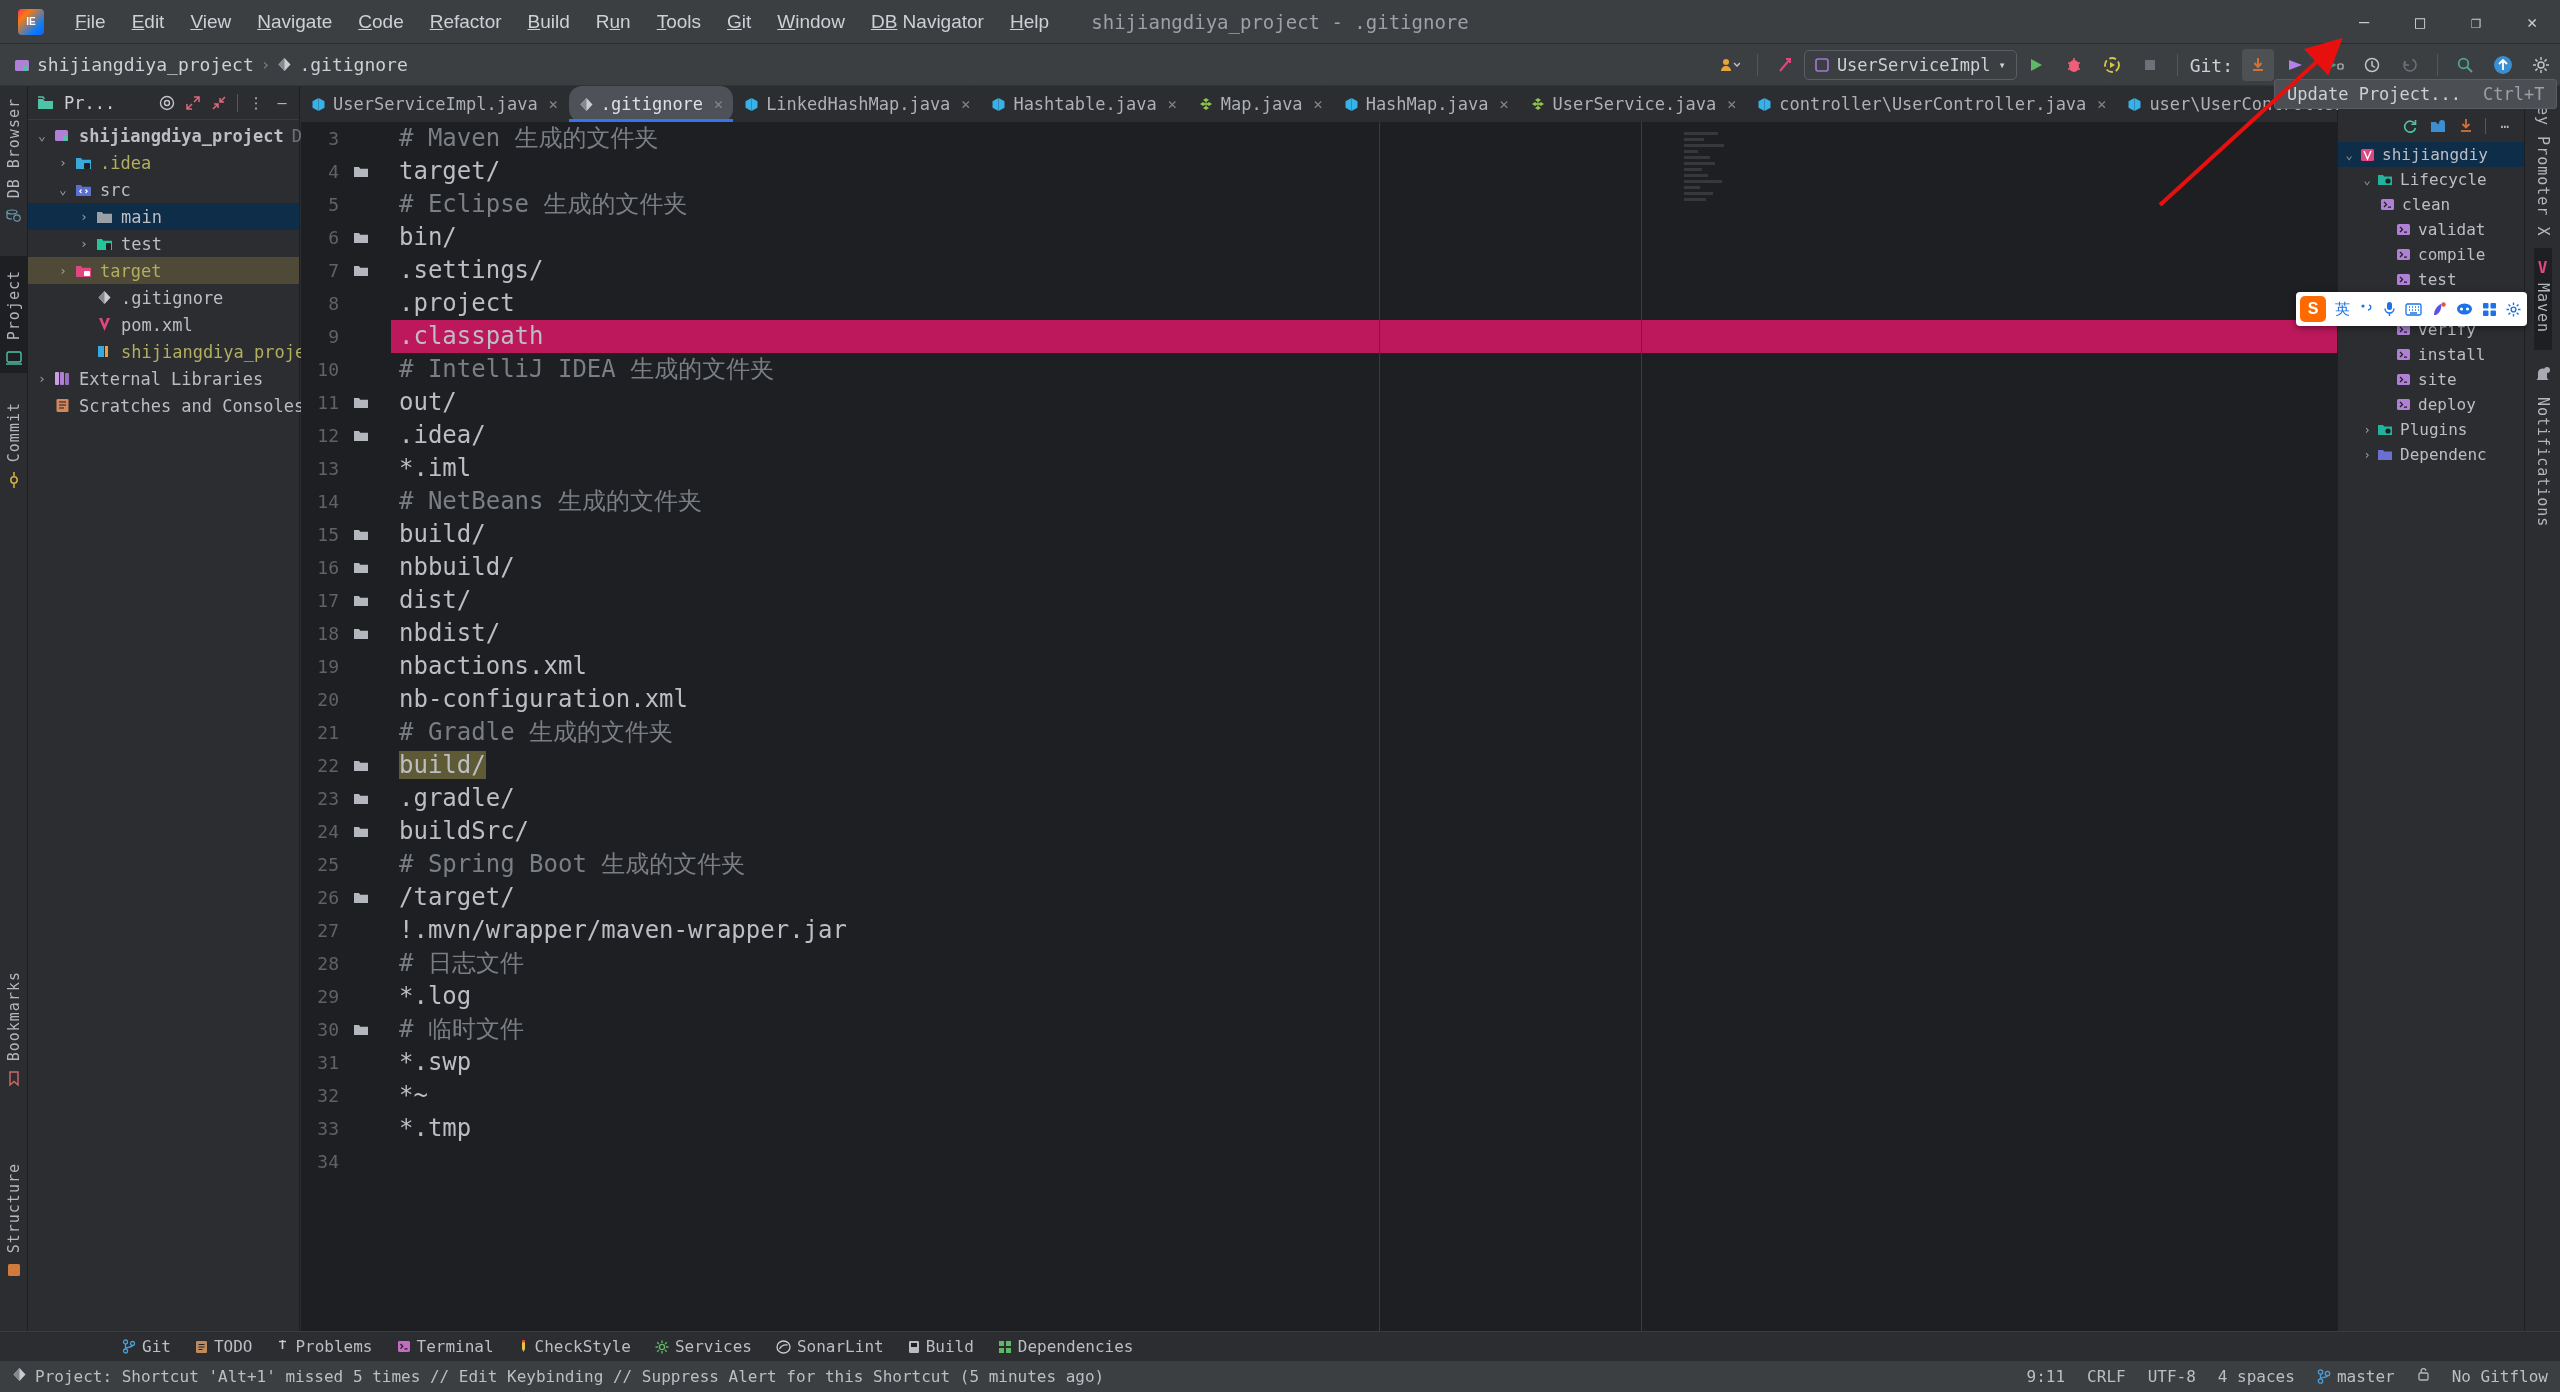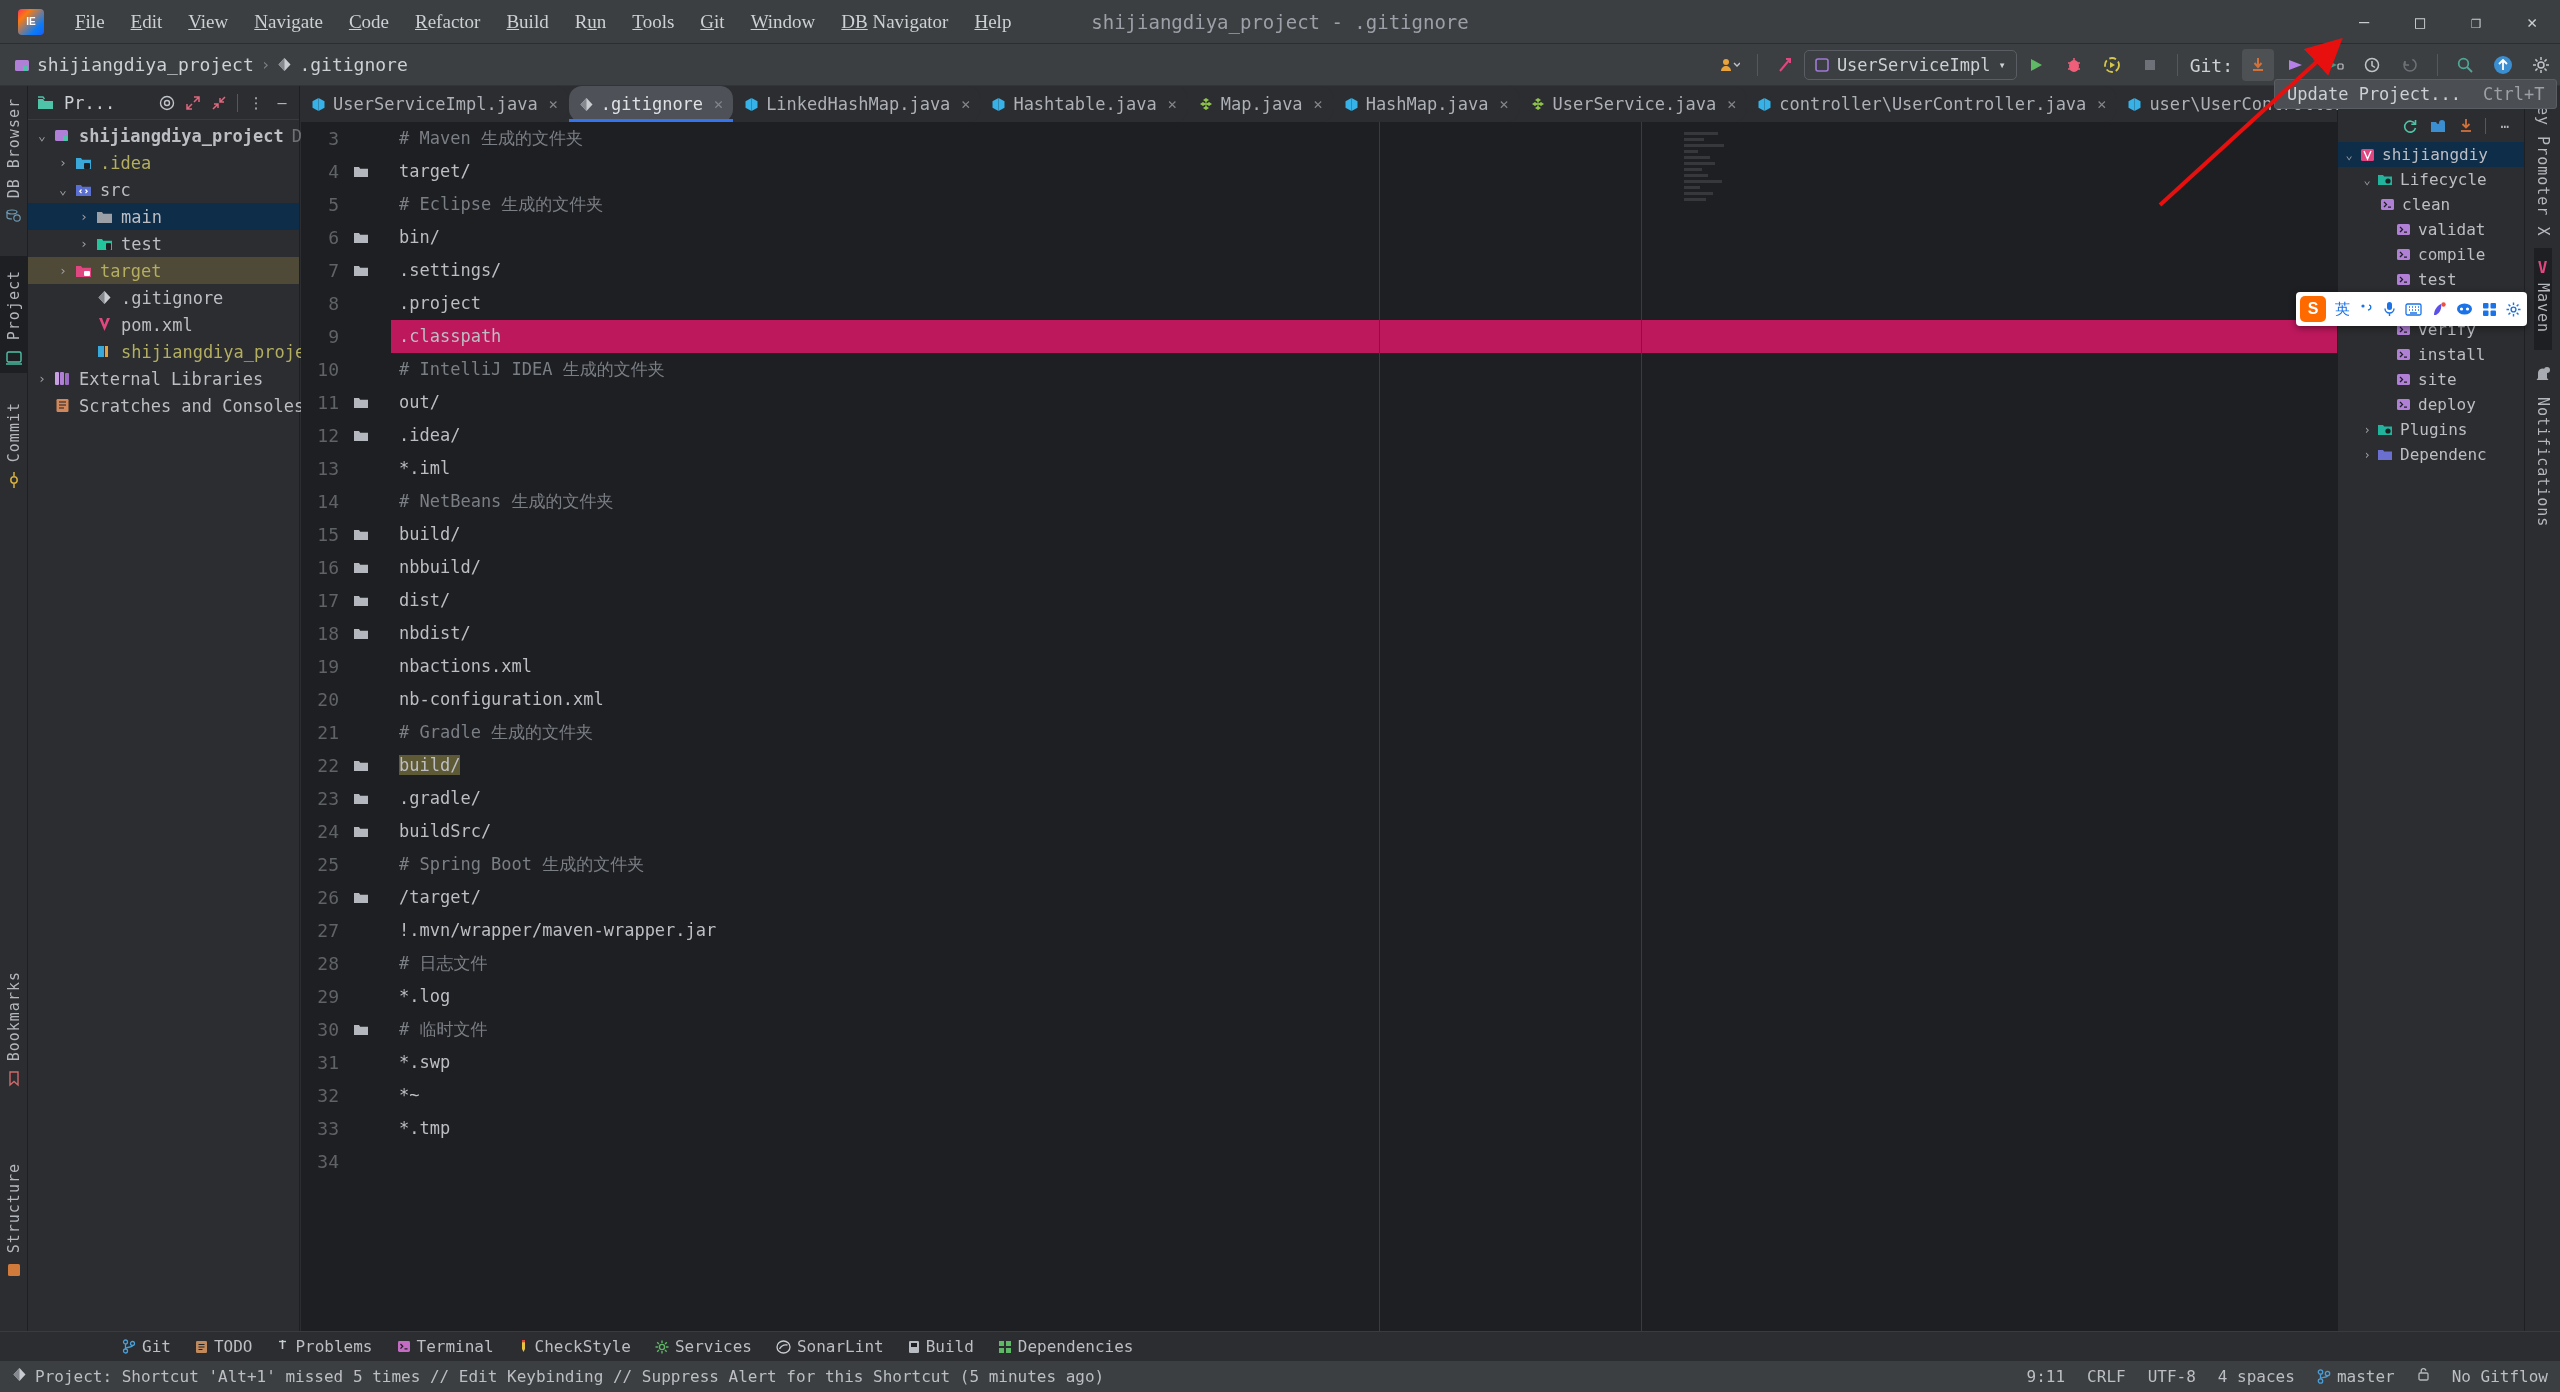--- a/index.html
+++ b/index.html
@@ -17,21 +17,21 @@
   }
   .ij-logo{
     width:26px;height:26px;margin-left:18px;margin-right:18px;border-radius:4px;
     background:linear-gradient(135deg,#fe315d 0%,#f97a12 25%,#087cfa 75%,#1d5cf9 100%);
     display:flex;align-items:center;justify-content:center;
     font-size:10px;font-weight:bold;color:#fff;font-family:"Liberation Sans",sans-serif;
   }
   .menu{display:flex;align-items:center;gap:0;}
   .menu-item{
     font-size:19px;color:#cdd0d4;padding:4px 13px;cursor:default;
-    font-family:Liberation Serif, serif;
+    font-family:Liberation Sans, sans-serif;
   }
   .menu-item u{text-decoration:underline;}
   #win-title{
     position:absolute;left:0;right:0;text-align:center;font-size:19px;color:#9da0a8;
     pointer-events:none;
   }
   .win-ctrl{
     position:absolute;top:0;height:44px;width:56px;display:flex;
     align-items:center;justify-content:center;font-size:17px;color:#c8ccd0;
   }
@@ -122,21 +122,21 @@
     position:absolute;left:90px;top:0;right:0;height:1215px;background:#1e1f22;
   }
   .ln{
     height:33px;line-height:33px;display:flex;align-items:center;font-size:19px;
   }
   .lnum{
     width:44px;text-align:right;color:#606366;padding-right:6px;font-size:18px;
   }
   .fold{width:30px;display:flex;align-items:center;justify-content:flex-start;padding-left:8px;}
   .codeline{
-    height:33px;line-height:33px;padding-left:8px;font-size:17px;color:#bcbec4;white-space:pre;
+    height:33px;line-height:33px;padding-left:8px;font-size:24px;color:#bcbec4;white-space:pre;
   }
   .codeline.comment{color:#7a7e85;}
   .codeline.current{background:#be185d;}
   .hl{background:#5e5a36;}
   .editor-rightpane{
     position:absolute;left:1078px;top:0;width:1px;height:1215px;background:#393b40;
   }
   #rightgutter{
     position:absolute;right:0;top:0;width:90px;height:1215px;background:#2b2d30;
   }

